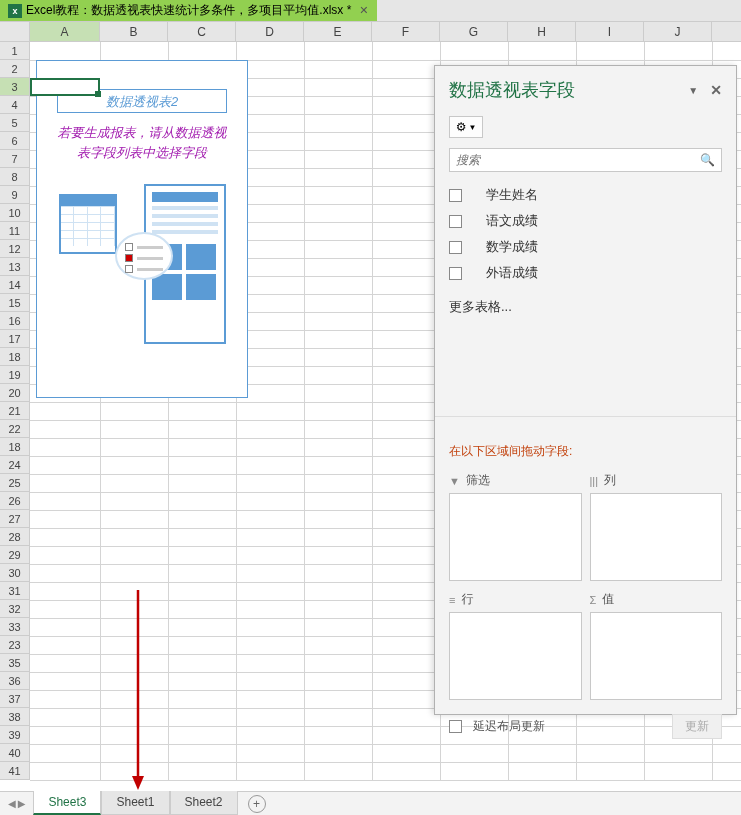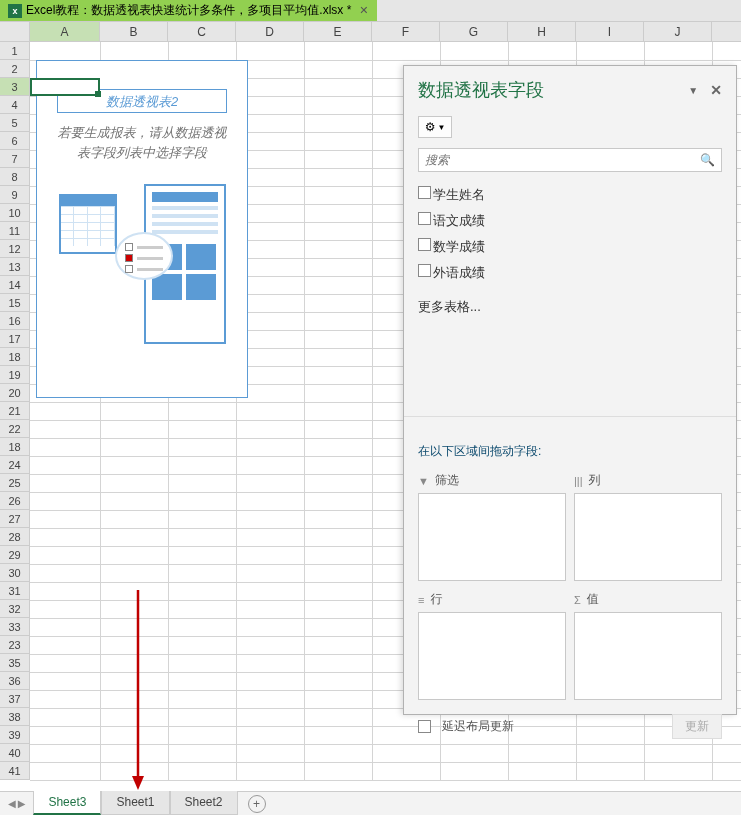--- a/index.html
+++ b/index.html
@@ -20,59 +20,59 @@
     .row-headers { width: 30px; background: #e6e6e6; border-right: 1px solid #ccc; }
     .row-h { height: 18px; border-bottom: 1px solid #ccc; text-align: center; line-height: 18px; color: #444; font-size: 11px; }
     .row-h.active { background: #c6e0b4; }
     
     .cells { position: relative; flex: 1; font-style: italic; }
     .cell-cursor { position: absolute; border: 2px solid #217346; background: #fff; pointer-events: none; z-index: 5; }
     .cell-handle { position: absolute; right: -3px; bottom: -3px; width: 6px; height: 6px; background: #217346; }
     
     .pivot-placeholder { position: absolute; left: 6px; top: 18px; width: 212px; height: 338px; border: 1px solid #5b9bd5; background: #fff; z-index: 3; }
     .pivot-title { margin: 28px 20px 10px; height: 24px; border: 1px solid #5b9bd5; text-align: center; line-height: 24px; color: #5b9bd5; font-size: 13px; }
-    .pivot-instr { text-align: center; color: #737373; font-size: 13px; line-height: 1.5; padding: 0 12px; }
+    .pivot-instr { text-align: center; color: #a21caf; font-size: 13px; line-height: 1.5; padding: 0 12px; }
     .pivot-illust { margin: 22px auto 0; position: relative; width: 175px; height: 165px; }
     .ill-table { position: absolute; left: 4px; top: 10px; width: 58px; height: 60px; border: 2px solid #5b9bd5; background: #fff; }
     .ill-table-header { height: 10px; background: #5b9bd5; }
     .ill-table-row { height: 8px; border-top: 1px solid #cfe2f3; display: flex; }
     .ill-table-row span { flex: 1; border-right: 1px solid #cfe2f3; }
     .ill-panel { position: absolute; right: 4px; top: 0; width: 82px; height: 160px; border: 2px solid #5b9bd5; background: #fff; }
     .ill-panel-hdr { height: 10px; background: #5b9bd5; margin: 6px 6px 4px; }
     .ill-panel-line { height: 4px; background: #cfe2f3; margin: 4px 6px; }
     .ill-panel-boxes { display: flex; flex-wrap: wrap; gap: 4px; padding: 6px; }
     .ill-panel-box { width: 30px; height: 26px; background: #5b9bd5; }
     .ill-check { position: absolute; left: 60px; top: 48px; width: 58px; height: 48px; border: 2px solid #cfe2f3; border-radius: 50%; background: #fff; padding: 6px 8px; }
     .ill-check-row { display: flex; align-items: center; gap: 4px; margin: 3px 0; }
     .ill-cb { width: 8px; height: 8px; border: 1px solid #888; }
     .ill-cb.ck { background: #c00; position: relative; }
     .ill-ln { flex: 1; height: 3px; background: #ccc; }
     
     .gridlines { position: absolute; inset: 0; z-index: 1; }
     .gl-v { position: absolute; top: 0; bottom: 0; width: 1px; background: #d4d4d4; }
     .gl-h { position: absolute; left: 0; right: 0; height: 1px; background: #d4d4d4; }
     
-    .task-pane { position: absolute; right: 4px; top: 65px; width: 334px; height: 650px; background: #f3f3f3; border: 1px solid #b1b1b1; z-index: 20; box-shadow: -2px 0 6px rgba(0,0,0,0.15); margin-left: 8px; }
+    .task-pane { position: absolute; right: 4px; top: 65px; width: 303px; height: 650px; background: #f3f3f3; border: 1px solid #b1b1b1; z-index: 20; box-shadow: -2px 0 6px rgba(0,0,0,0.15); margin-left: 8px; }
     .tp-header { display: flex; align-items: center; padding: 12px 14px 8px; }
     .tp-title { color: #217346; font-size: 18px; font-weight: normal; flex: 1; }
     .tp-dd { color: #666; font-size: 10px; margin-right: 12px; cursor: pointer; }
     .tp-close { color: #666; font-size: 14px; cursor: pointer; font-weight: bold; }
     .tp-sub { display: flex; align-items: center; padding: 6px 14px 10px; }
     .tp-sub-text { color: #555; font-size: 12px; flex: 1; }
     .tp-gear { width: 34px; height: 22px; border: 1px solid #c8c8c8; background: #fdfdfd; display: flex; align-items: center; justify-content: center; gap: 2px; }
     .tp-search { margin: 0 14px 10px; height: 24px; border: 1px solid #c8c8c8; background: #fff; display: flex; align-items: center; padding: 0 6px; }
     .tp-search input { flex: 1; border: none; outline: none; font-size: 12px; color: #888; font-style: italic; background: transparent; }
     .tp-search-ico { color: #5b9bd5; font-size: 12px; }
     .tp-fields { padding: 0 14px; }
-    .tp-field { display: flex; gap: 2px; padding: 4px 0; }
+    .tp-field { display: flex; align-items: center; gap: 24px; padding: 4px 0; }
     .tp-cb { width: 13px; height: 13px; border: 1px solid #888; background: #fff; }
     .tp-field-label { font-size: 13px; color: #333; }
     .tp-more { padding: 12px 14px; color: #333; font-size: 13px; }
     .tp-divider { height: 1px; background: #ddd; margin: 8px 0; }
-    .tp-area-label { padding: 18px 14px 10px; color: #0c4a6e; font-size: 12px; }
+    .tp-area-label { padding: 18px 14px 10px; color: #c2410c; font-size: 12px; }
     .tp-areas { display: grid; grid-template-columns: 1fr 1fr; gap: 8px; padding: 0 14px; }
     .tp-area { }
     .tp-area-hdr { display: flex; align-items: center; gap: 6px; padding: 2px 0 4px; color: #555; font-size: 12px; }
     .tp-area-box { height: 88px; border: 1px solid #c8c8c8; background: #fff; }
     .tp-footer { display: flex; align-items: center; padding: 14px; gap: 11px; }
     .tp-footer-cb { width: 13px; height: 13px; border: 1px solid #888; background: #fff; }
     .tp-footer-label { flex: 1; font-size: 12px; color: #555; }
     .tp-update { padding: 3px 12px; border: 1px solid #ddd; background: #f0f0f0; color: #aaa; font-size: 12px; }
     
     .arrow-annotation { position: absolute; left: 128px; top: 590px; z-index: 30; pointer-events: none; }

